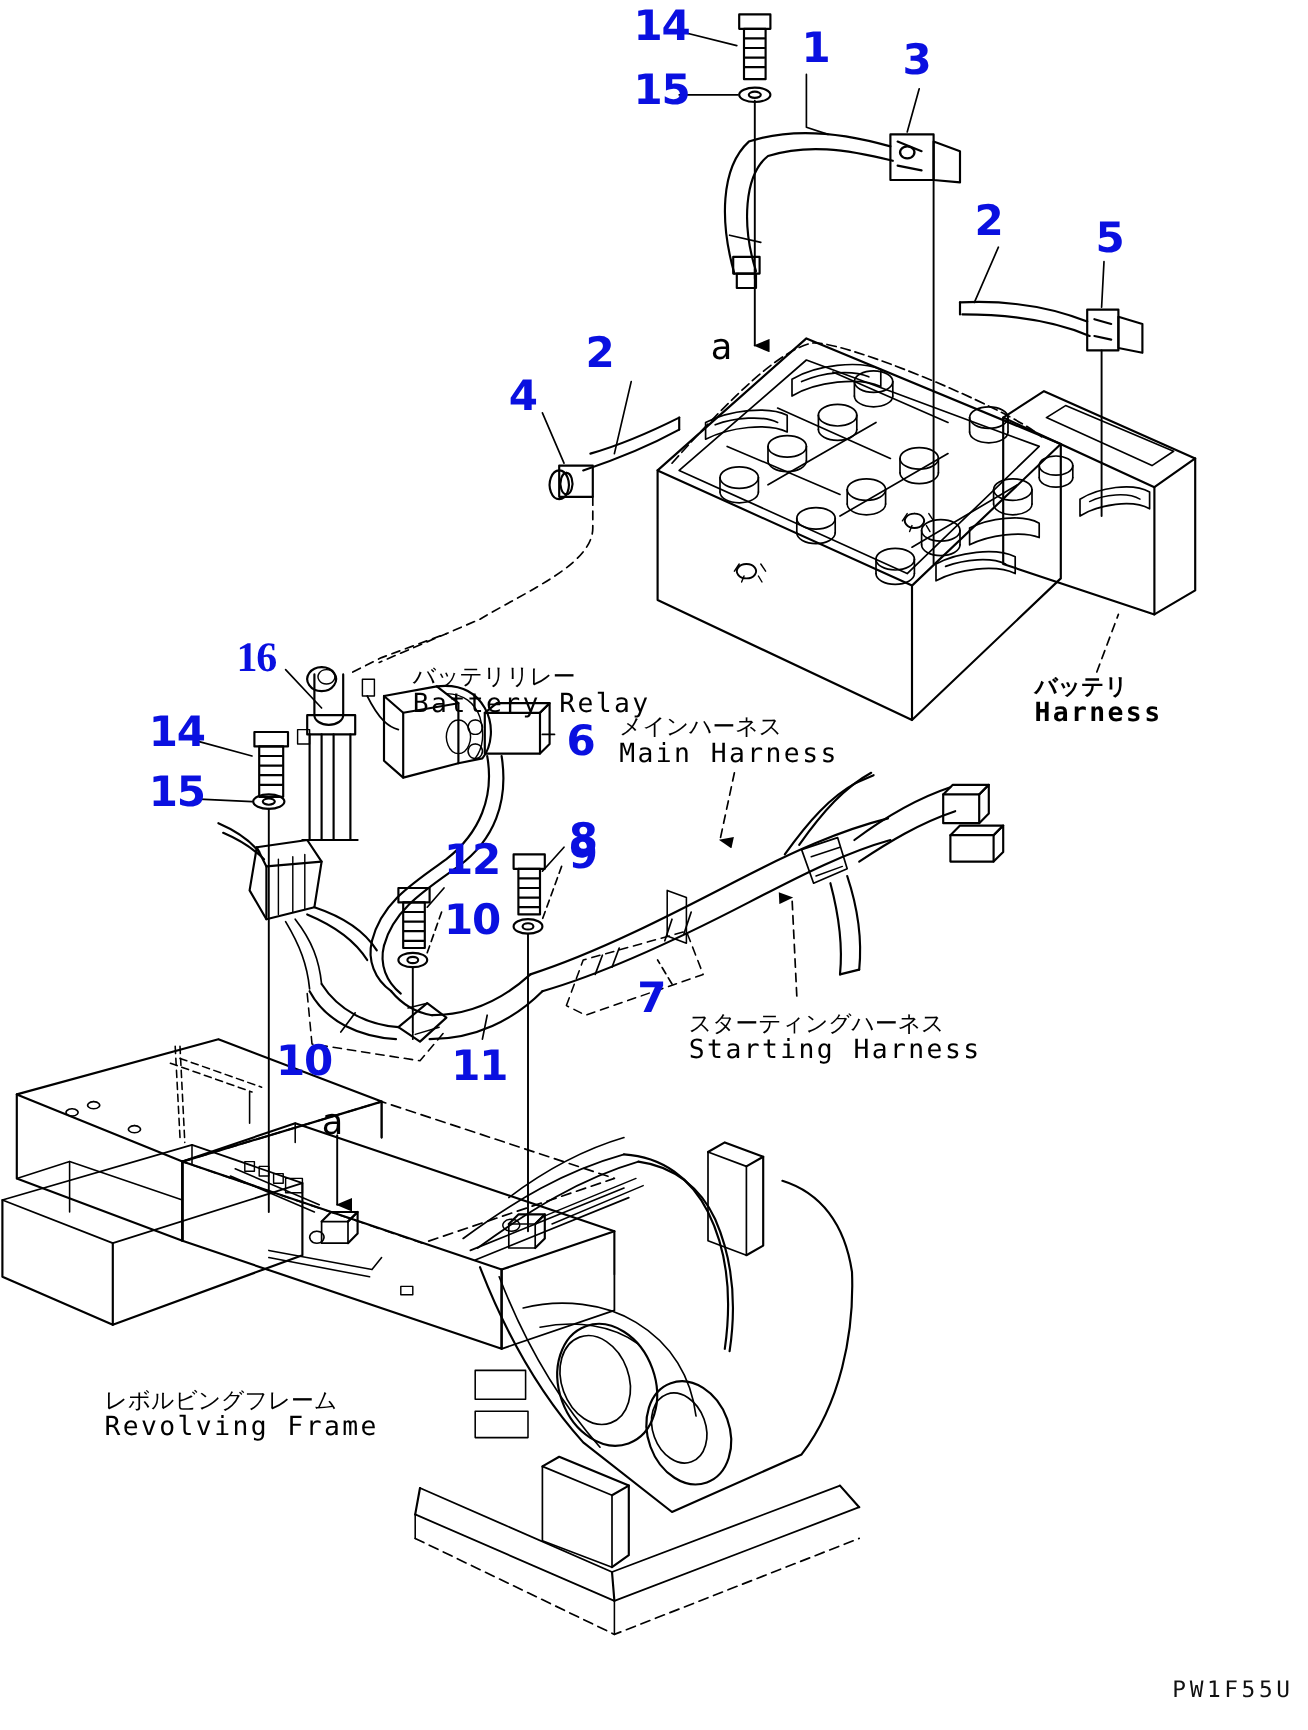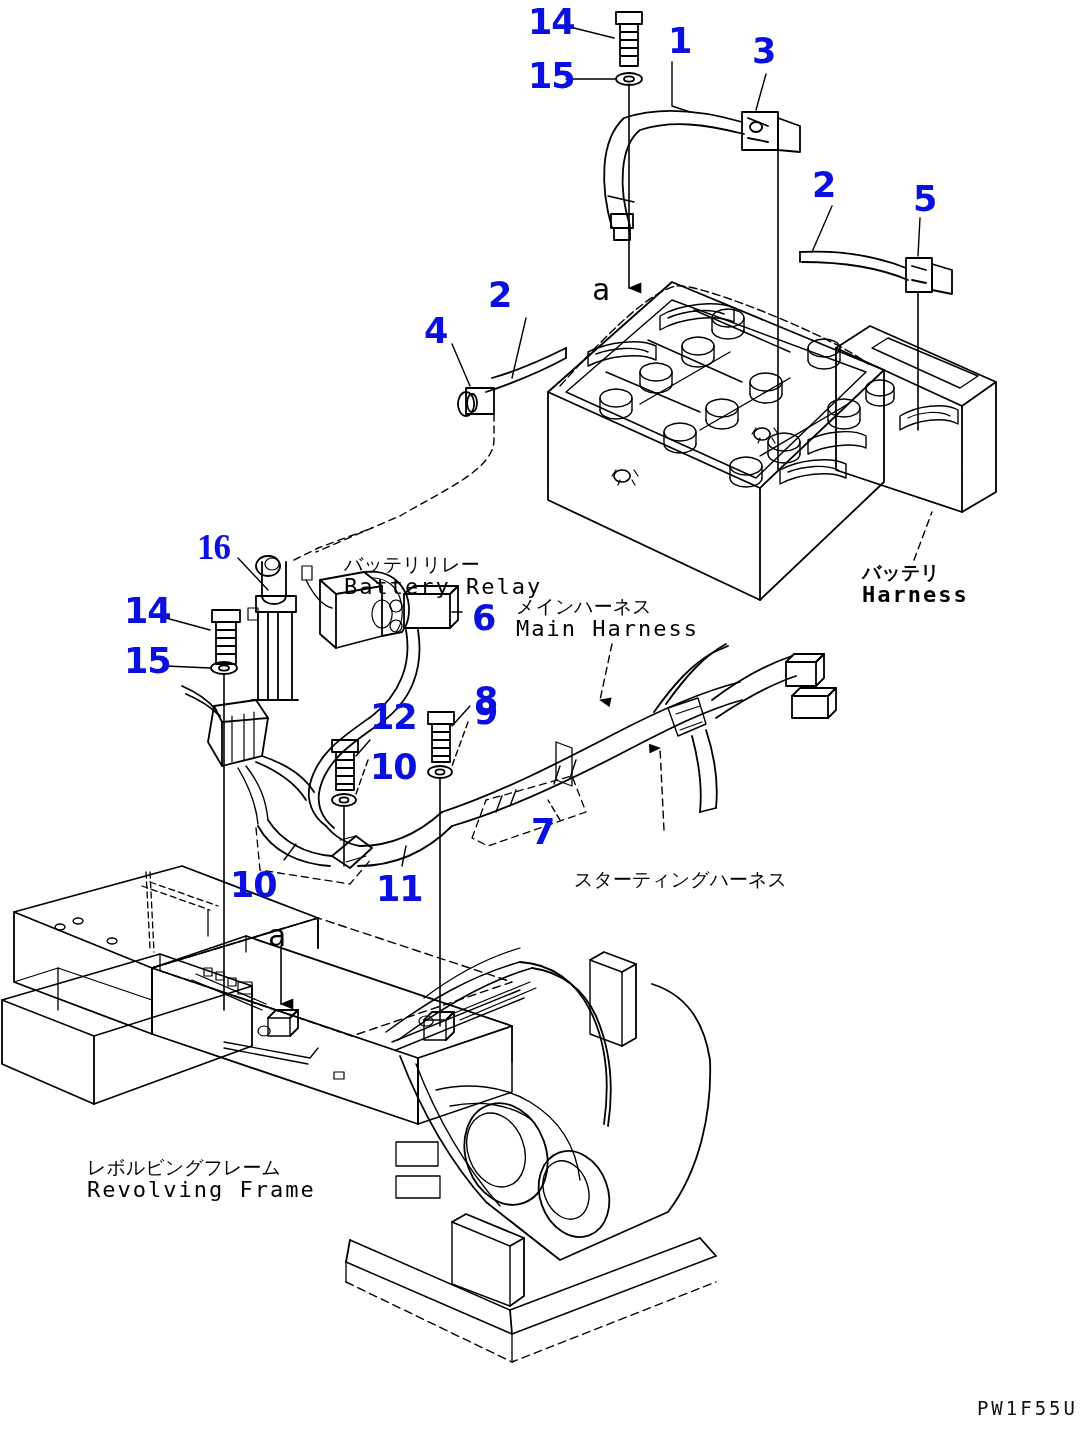--- a/index.html
+++ b/index.html
@@ -535,22 +535,23 @@
       <span class="en">Battery Relay</span>
     </div>
     <div class="annot" style="left:516px; top:596px;">
       <span class="jp">メインハーネス</span>
       <span class="en">Main Harness</span>
     </div>
     <div class="annot" style="left:862px; top:562px;font-weight:bold;">
       <span class="jp">バッテリ</span>
       <span class="en">Harness</span>
     </div>
-    <div class="annot" style="left:574px; top:843px;margin-top:26px;">
+    <div class="annot" style="left:574px; top:843px;">
       <span class="jp">スターティングハーネス</span>
+      <span class="en">Starting Harness</span>
     </div>
     <div class="annot" style="left:87px; top:1157px;">
       <span class="jp">レボルビングフレーム</span>
       <span class="en">Revolving Frame</span>
     </div>
   </div>
 
   <div>
     <div class="refmark" style="left:592px; top:272px;">a</div>
     <div class="refmark" style="left:268px; top:918px;">a</div>

